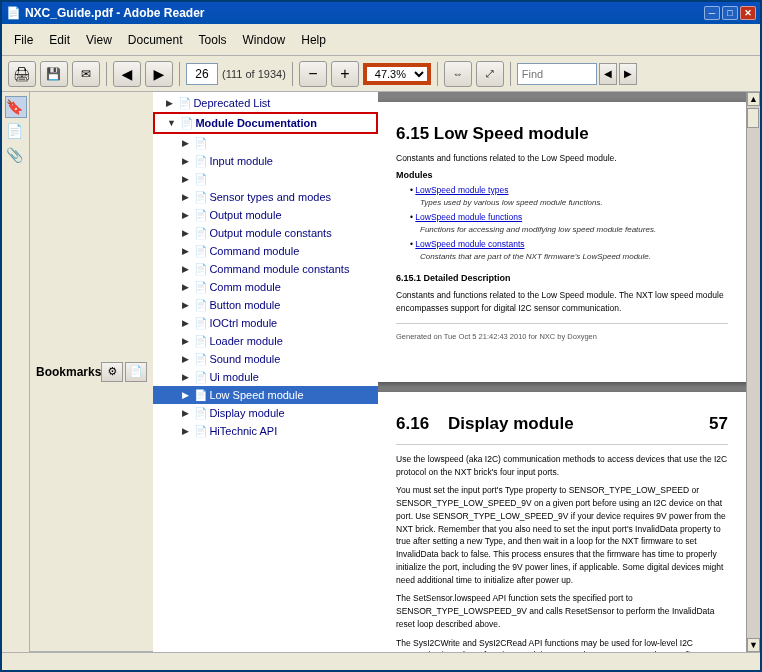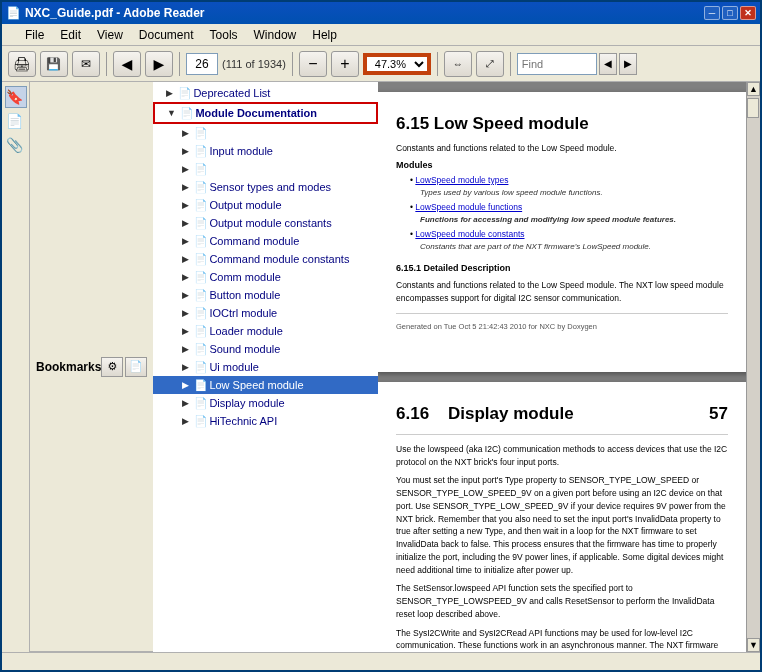--- a/index.html
+++ b/index.html
@@ -6,21 +6,21 @@
     body { font-family: Arial, sans-serif; font-size: 12px; background: #ece9d8; overflow: hidden; }
 
     
     .window { width: 762px; height: 672px; border: 2px solid #003c74; display: flex; flex-direction: column; background: #ece9d8; }
     .title-bar { background: linear-gradient(to bottom, #0a4fbe, #0050b0); color: white; height: 22px; display: flex; align-items: center; justify-content: space-between; padding: 0 4px; font-size: 12px; font-weight: bold; flex-shrink: 0; }
     .title-bar-left { display: flex; align-items: center; gap: 4px; }
     .title-icon { font-size: 12px; }
     .title-buttons { display: flex; gap: 2px; }
     .title-btn { width: 16px; height: 14px; border: 1px solid rgba(255,255,255,0.5); border-radius: 2px; cursor: pointer; display: flex; align-items: center; justify-content: center; font-size: 9px; color: white; background: #2060c0; }
     .title-btn.close { background: #c0311c; }
-    .menu-bar { background: #ece9d8; height: 22px; display: flex; align-items: center; padding: 0 15px; border-bottom: 1px solid #b0b0b0; flex-shrink: 0; }
+    .menu-bar { background: #ece9d8; height: 32px; display: flex; align-items: center; padding: 0 4px; border-bottom: 1px solid #b0b0b0; flex-shrink: 0; }
     .menu-item { padding: 2px 8px; font-size: 12px; cursor: pointer; }
     .toolbar { background: #ece9d8; height: 36px; display: flex; align-items: center; padding: 2px 6px; gap: 4px; border-bottom: 1px solid #b0b0b0; flex-shrink: 0; }
     .tb-btn { background: linear-gradient(to bottom, #f5f3ef, #ddd9d0); border: 1px solid #999; border-radius: 3px; width: 28px; height: 26px; cursor: pointer; display: flex; align-items: center; justify-content: center; font-size: 14px; }
     .tb-separator { width: 1px; height: 24px; background: #999; margin: 0 2px; }
     .page-input { width: 32px; height: 22px; border: 1px solid #7f9db9; text-align: center; font-size: 12px; background: white; }
     .page-info { font-size: 11px; color: #333; }
     .zoom-select { height: 22px; border: 4px solid #c2410c; font-size: 11px; background: white; padding: 0 4px; }
     .find-box { display: flex; align-items: center; gap: 2px; }
     .find-input { width: 80px; height: 22px; border: 1px solid #7f9db9; font-size: 11px; padding: 0 4px; background: white; }
     .find-arrow { background: linear-gradient(to bottom, #f5f3ef, #ddd9d0); border: 1px solid #999; height: 22px; width: 18px; cursor: pointer; display: flex; align-items: center; justify-content: center; font-size: 10px; }
@@ -295,21 +295,21 @@
         </div>
         <div class="pdf-body">Constants and functions related to the Low Speed module.</div>
         <div class="pdf-subheader">Modules</div>
         <div class="pdf-indent">
           <div class="pdf-bullet">
             • <span class="pdf-link">LowSpeed module types</span><br>
             <span class="pdf-italic" style="padding-left:10px;">Types used by various low speed module functions.</span>
           </div>
           <div class="pdf-bullet">
             • <span class="pdf-link">LowSpeed module functions</span><br>
-            <span class="pdf-italic" style="padding-left:10px;font-weight:bold;">Functions for accessing and modifying low speed module features.</span>
+            <span class="pdf-italic" style="padding-left:10px;">Functions for accessing and modifying low speed module features.</span>
           </div>
           <div class="pdf-bullet">
             • <span class="pdf-link">LowSpeed module constants</span><br>
             <span class="pdf-italic" style="padding-left:10px;">Constants that are part of the NXT firmware's LowSpeed module.</span>
           </div>
         </div>
         <div style="margin-top:10px;">
           <div class="pdf-subheader">6.15.1  Detailed Description</div>
           <div class="pdf-body">Constants and functions related to the Low Speed module. The NXT low speed module encompasses support for digital I2C sensor communication.</div>
         </div>

